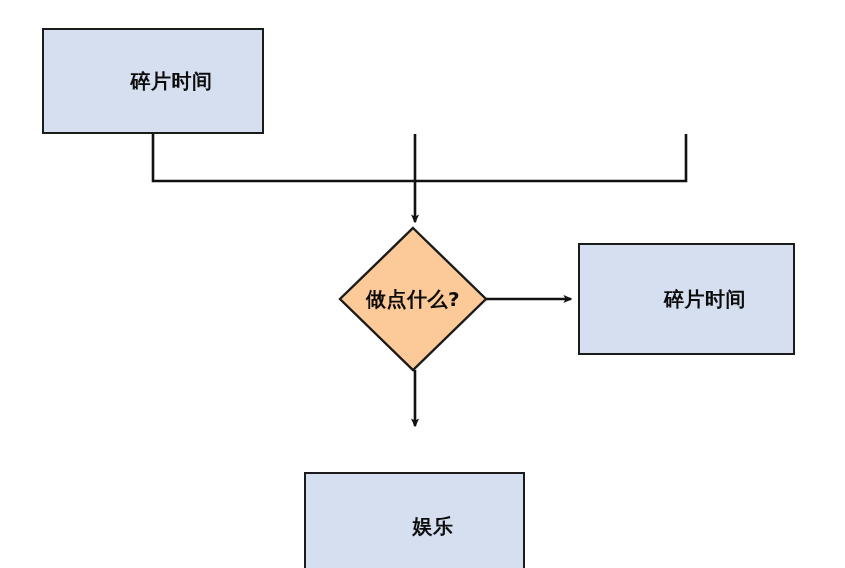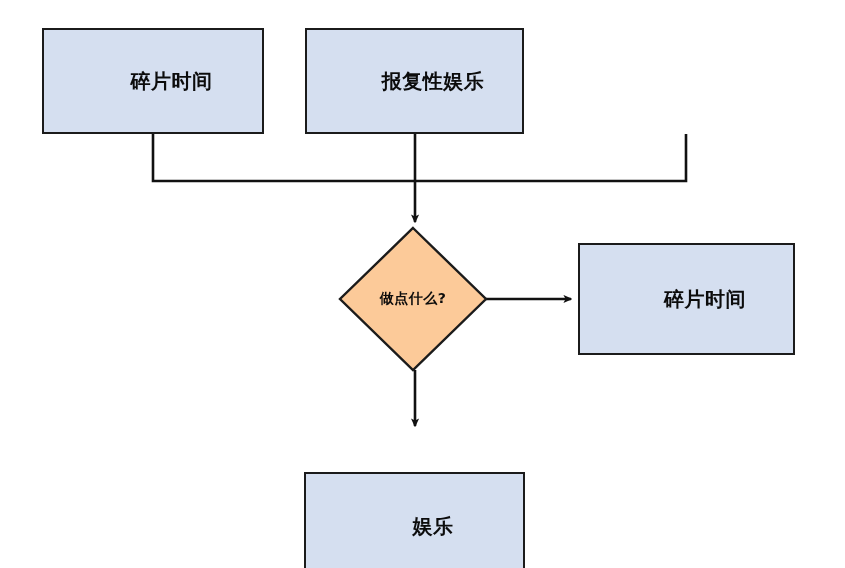--- a/index.html
+++ b/index.html
@@ -43,21 +43,21 @@
   }
   .diamond-label {
     position: absolute;
     left: 0;
     top: 0;
     width: 100%;
     height: 100%;
     display: flex;
     align-items: center;
     justify-content: center;
-    font-size: 14px;
+    font-size: 20px;
     font-weight: bold;
     color: #0c0c0c;
     letter-spacing: 0.5px;
     white-space: nowrap;
     pointer-events: none;
   }
   .edge-layer {
     position: absolute;
     left: 0;
     top: 0;
@@ -103,23 +103,20 @@
 
     <g>
       <path d="M413,228 L486,299 L413,370 L340,299 Z" fill="#fcca99" stroke="#1b1b1b" stroke-width="2.4"></path>
     </g>
   </svg>
 
   <div class="node node-box" style="left:42px; top:28px; width:222px; height:106px;">
     <span class="node-label">碎片时间</span>
   </div>
 
-  <div class="node node-box" style="left:305px; top:28px; width:219px; height:106px;">
-    <span class="node-label">报复性娱乐</span>
-  </div>
 
 
   <div class="diamond-wrap" style="left:340px; top:228px; width:146px; height:142px;">
     <span class="diamond-label">做点什么?</span>
   </div>
 
   <div class="node node-box" style="left:578px; top:243px; width:217px; height:112px;">
     <span class="node-label">碎片时间</span>
   </div>
 

